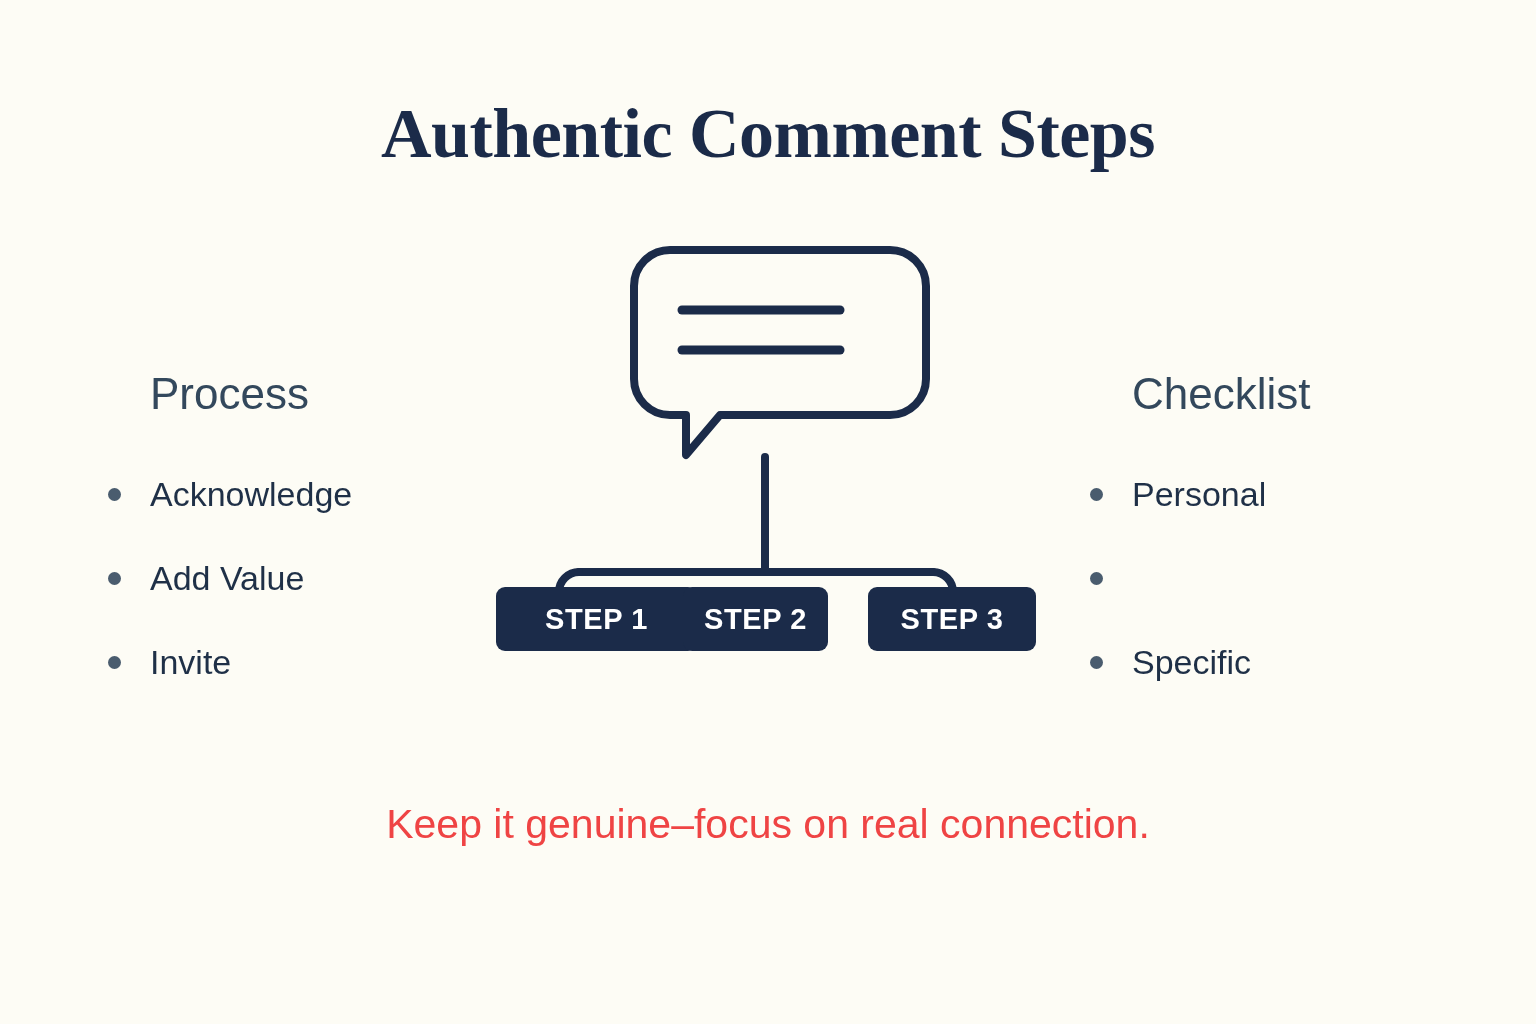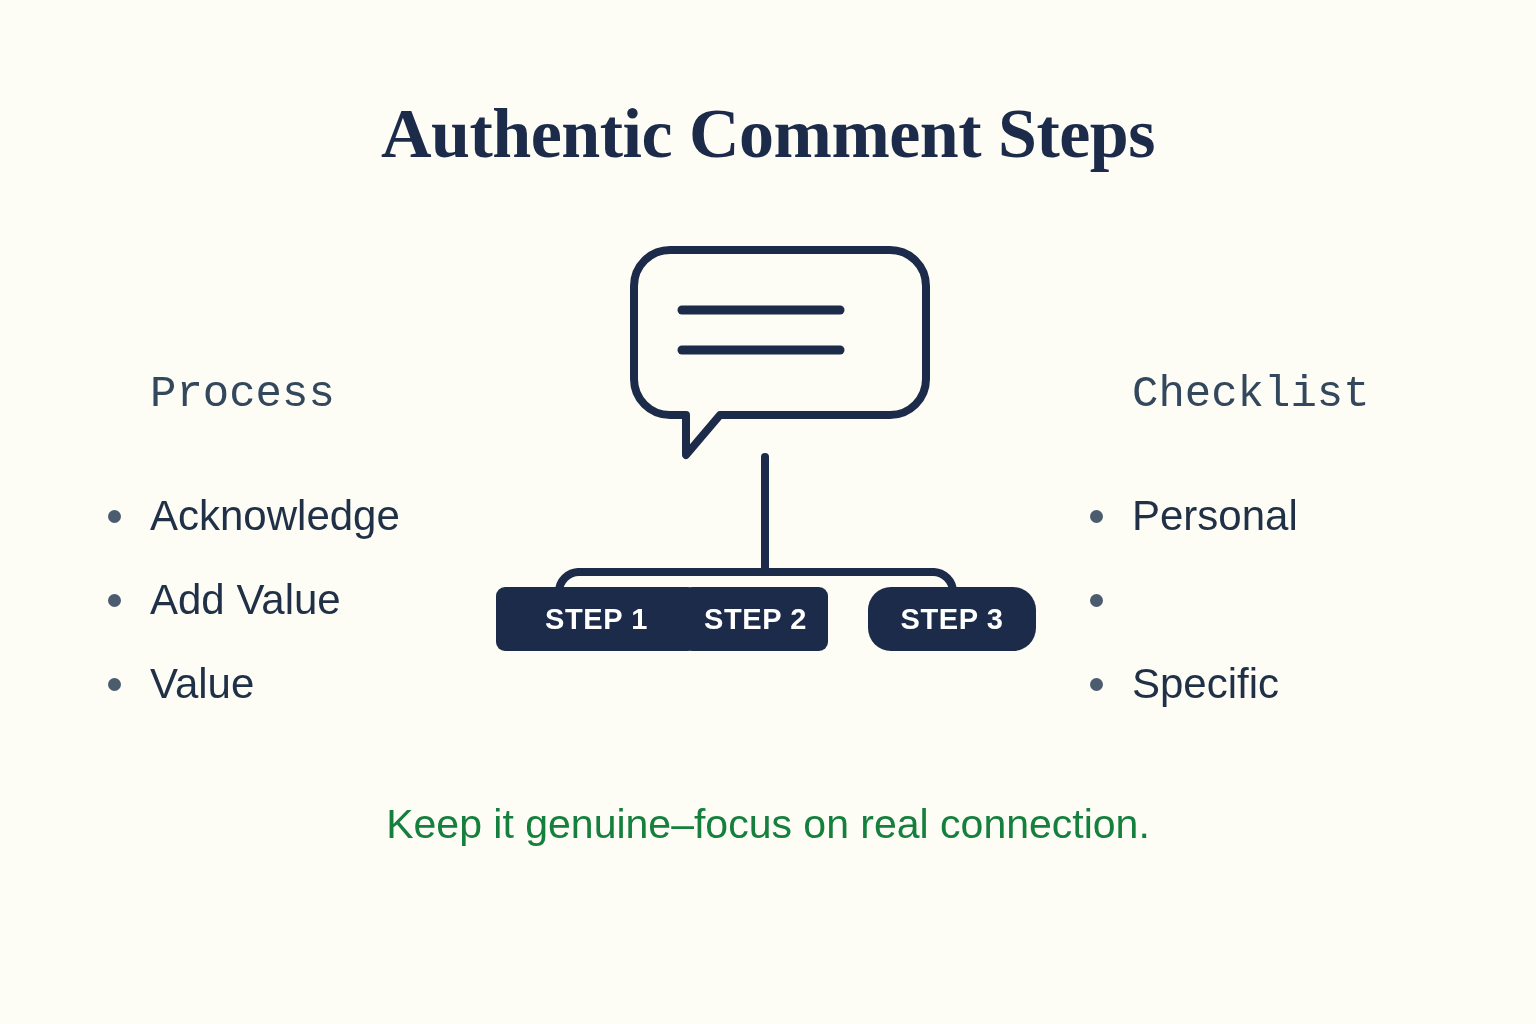--- a/index.html
+++ b/index.html
@@ -40,35 +40,34 @@
     position: absolute;
     top: 372px;
   }
   #process-column { left: 108px; width: 400px; }
   #checklist-column { left: 1090px; width: 400px; }
 
   .column-heading {
     font-size: 44px;
     font-weight: 400;
     color: #33485c;
-    margin: 0 0 58px 0;
+    margin: 0 0 36px 0;
     padding-left: 42px;
     line-height: 1.0;
-    font-family: Liberation Mono, monospace;
   }
   .bullet-list {
     list-style: none;
     margin: 0;
     padding: 0;
   }
   .bullet-item {
     display: flex;
     align-items: center;
     height: 84px;
-    font-size: 42px;
+    font-size: 34px;
     font-weight: 400;
     color: #1f3047;
     line-height: 1.0;
   }
   .bullet-dot {
     width: 13px;
     height: 13px;
     border-radius: 50%;
     background: #4a5c6e;
     margin-right: 29px;
@@ -94,32 +93,32 @@
     display: flex;
     align-items: center;
     justify-content: center;
     color: #ffffff;
     font-size: 29px;
     font-weight: bold;
     letter-spacing: 0.6px;
   }
   #step-pill-1 { left: 496px; top: 587px; width: 201px; }
   #step-pill-2 { left: 683px; top: 587px; width: 145px; }
-  #step-pill-3 { left: 868px; top: 587px; width: 168px; border-radius: 23px; }
+  #step-pill-3 { left: 868px; top: 587px; width: 168px; }
 
   
   #caption {
     position: absolute;
     left: 0;
     top: 800px;
     width: 1536px;
     text-align: center;
     font-size: 41px;
     font-weight: 400;
-    color: #15803d;
+    color: #ef4444;
     line-height: 1.2;
   }
 </style>
 </head>
 <body>
 
 <div id="slide">
 
   <div id="page-title">Authentic Comment Steps</div>
 
@@ -129,21 +128,21 @@
       <li class="bullet-item">
         <span class="bullet-dot"></span>
         <span>Acknowledge</span>
       </li>
       <li class="bullet-item">
         <span class="bullet-dot"></span>
         <span>Add Value</span>
       </li>
       <li class="bullet-item">
         <span class="bullet-dot"></span>
-        <span>Value</span>
+        <span>Invite</span>
       </li>
     </ul>
   </div>
 
   <div class="column" id="checklist-column">
     <div class="column-heading">Checklist</div>
     <ul class="bullet-list">
       <li class="bullet-item">
         <span class="bullet-dot"></span>
         <span>Personal</span>

